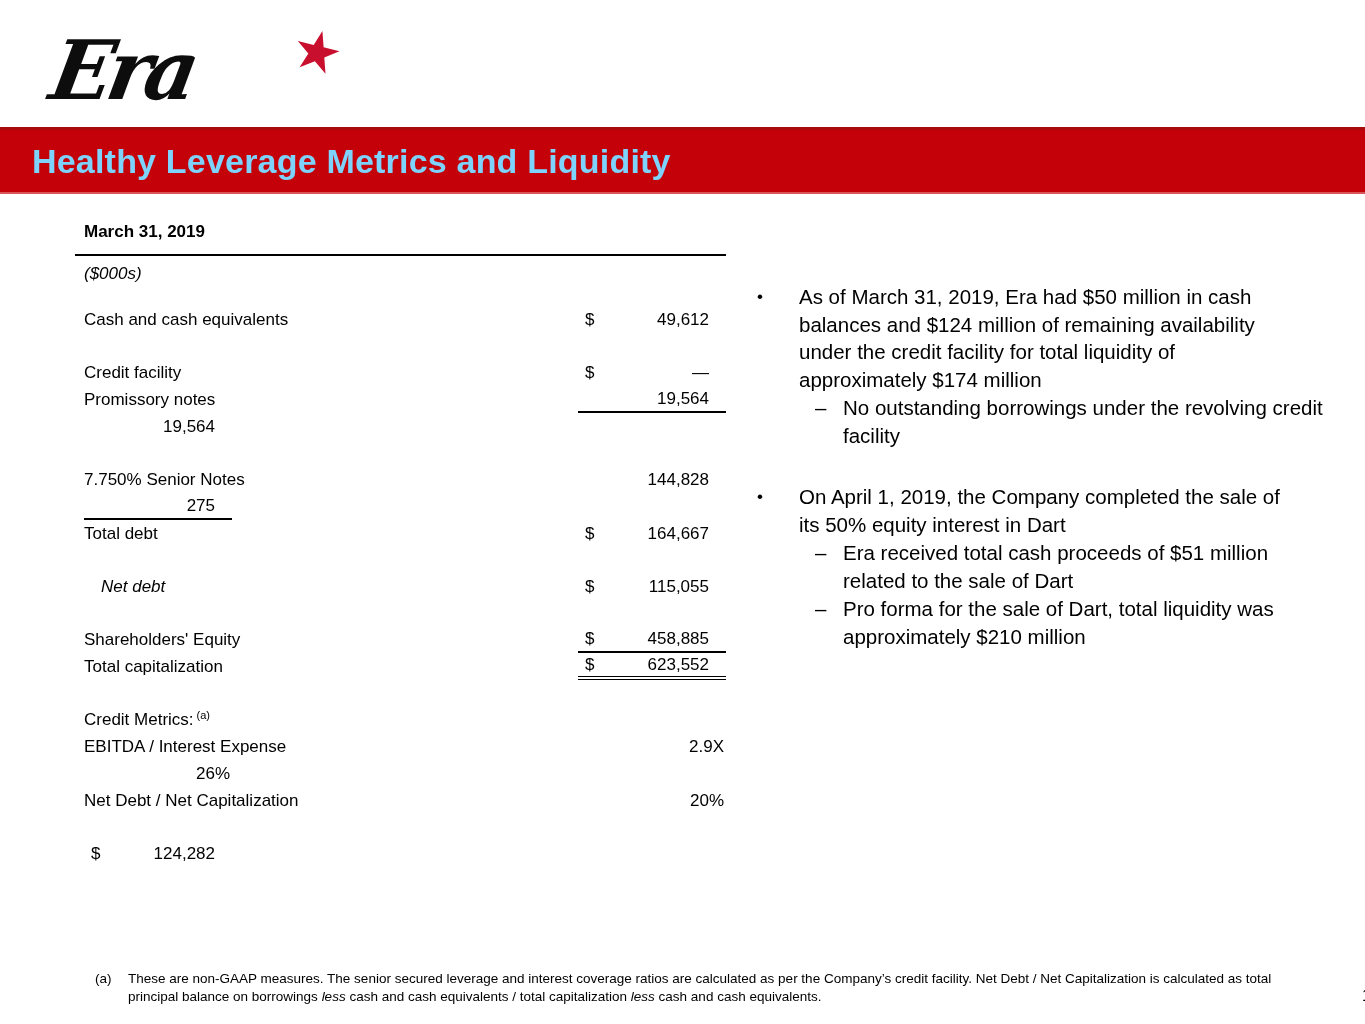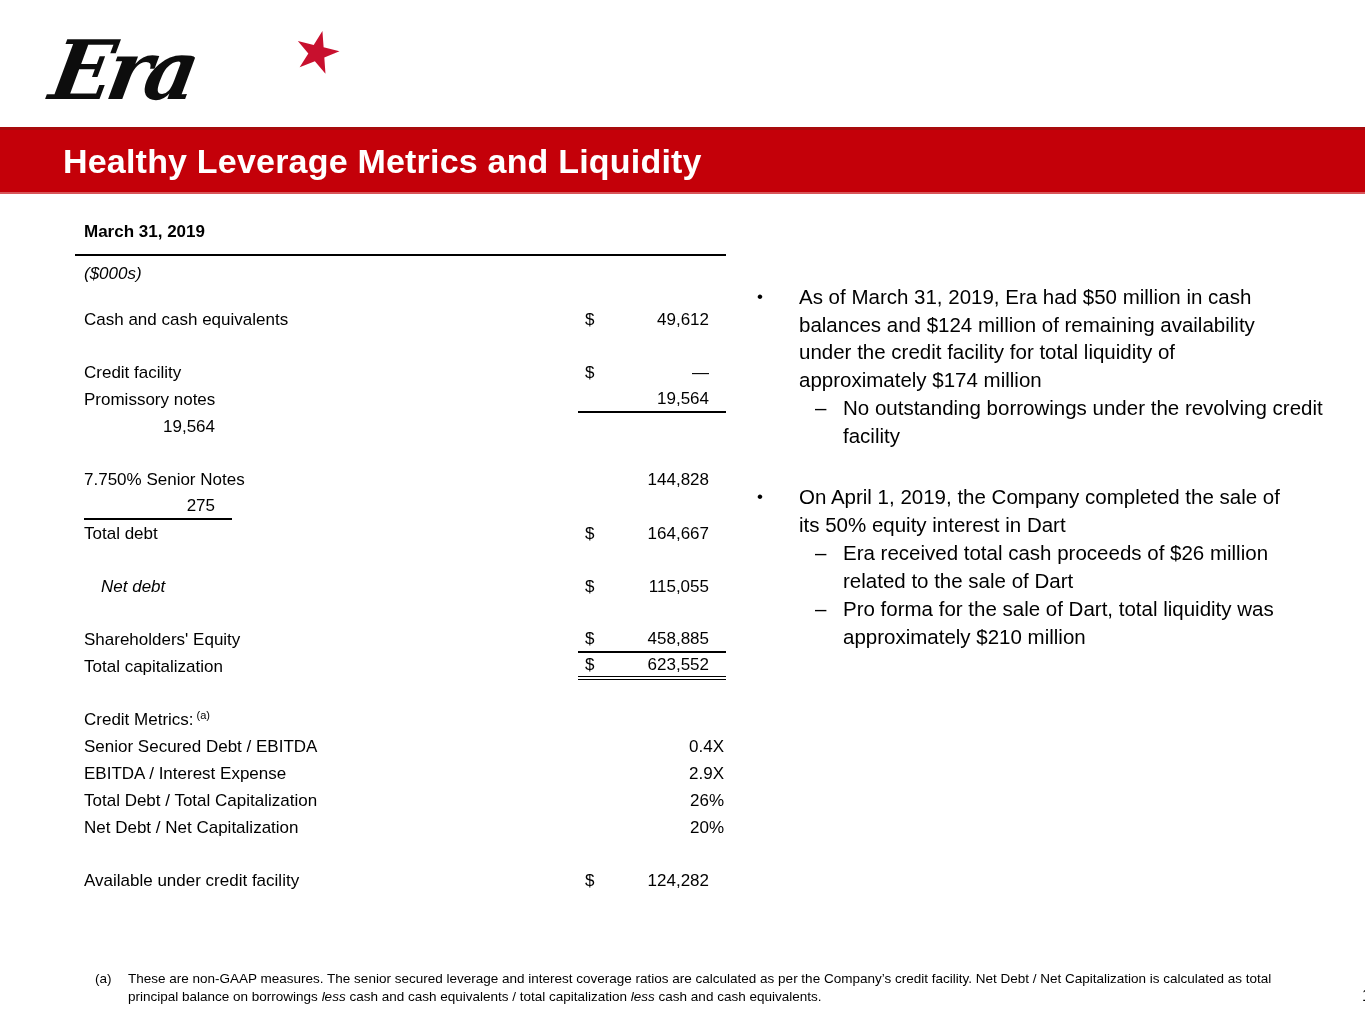--- a/index.html
+++ b/index.html
@@ -11,22 +11,22 @@
   .logo { position:absolute; left:52px; top:18px; width:300px; height:110px; }
   .logo-text { position:absolute; left:0; top:2px; font-family:"DejaVu Serif", serif;
                font-style:italic; font-weight:bold; font-size:82px; line-height:100px;
                letter-spacing:-6px; color:#0d0d0d; transform:skewX(-10deg); }
   .logo-star { position:absolute; left:240px; top:6px; font-size:56px; line-height:56px;
                color:#c8102e; transform:rotate(14deg); }
 
   
   .banner { position:absolute; left:0; top:127px; width:1365px; height:67px;
             background:#c40009; border-top:3px solid #a80a0c; border-bottom:2px solid #d8565a; }
-  .banner h1 { color:#ffffff; font-size:34px; font-weight:bold; line-height:62px;
-               padding-left:63px; letter-spacing:0.2px; }
+  .banner h1 { color:#7dd3fc; font-size:34px; font-weight:bold; line-height:62px;
+               padding-left:32px; letter-spacing:0.2px; }
 
   
   .fintable { position:absolute; left:75px; top:222px; width:651px; font-size:17px; }
   .thead { font-weight:bold; padding-left:9px; padding-bottom:12px;
            border-bottom:2px solid #000; }
   .units { font-style:italic; padding-left:9px; padding-top:8px; height:26px; }
   .tbody { margin-top:24px; }
   .trow { display:flex; height:27px; align-items:center; padding-left:9px; }
   .tlabel { flex:1; }
   .tlabel.italic { font-style:italic;margin-left:17px; }
@@ -145,46 +145,38 @@
             <span class="dollar">$</span>
             <span class="val">623,552</span>
           </div>
         </div>
         <div class="spacer"></div>
         <div class="trow">
           <span class="tlabel">Credit Metrics:<sup>(a)</sup></span>
           <div class="amt"></div>
         </div>
         <div class="trow">
-          <span class="tlabel">Senior Secured Debt / EBITDA</span>
-          <div class="amt">
-            <span class="val metric">0.4X</span>
-          </div>
-        </div>
-        <div class="trow">
           <span class="tlabel">EBITDA / Interest Expense</span>
           <div class="amt">
             <span class="val metric">2.9X</span>
           </div>
         </div>
         <div class="trow">
-          <span class="tlabel">Total Debt / Total Capitalization</span>
           <div class="amt">
             <span class="val metric">26%</span>
           </div>
         </div>
         <div class="trow">
           <span class="tlabel">Net Debt / Net Capitalization</span>
           <div class="amt">
             <span class="val metric">20%</span>
           </div>
         </div>
         <div class="spacer"></div>
         <div class="trow">
-          <span class="tlabel">Available under credit facility</span>
           <div class="amt">
             <span class="dollar">$</span>
             <span class="val">124,282</span>
           </div>
         </div>
       </div>
   </div>
 
   <div class="bullets" id="bullet-list">
       <div class="bullet-group">
@@ -197,21 +189,21 @@
           <div class="sub-text">No outstanding borrowings under the revolving credit facility</div>
         </div>
       </div>
       <div class="bullet-group">
         <div class="bullet-item">
           <span class="bullet-marker">•</span>
           <div class="bullet-text">On April 1, 2019, the Company completed the sale of its 50% equity interest in Dart</div>
         </div>
         <div class="sub-item">
           <span class="sub-marker">–</span>
-          <div class="sub-text">Era received total cash proceeds of $26 million related to the sale of Dart</div>
+          <div class="sub-text">Era received total cash proceeds of $51 million related to the sale of Dart</div>
         </div>
         <div class="sub-item">
           <span class="sub-marker">–</span>
           <div class="sub-text">Pro forma for the sale of Dart, total liquidity was approximately $210 million</div>
         </div>
       </div>
     </div>
 
   <div class="footnote">
     <span class="fn-marker">(a)</span>

